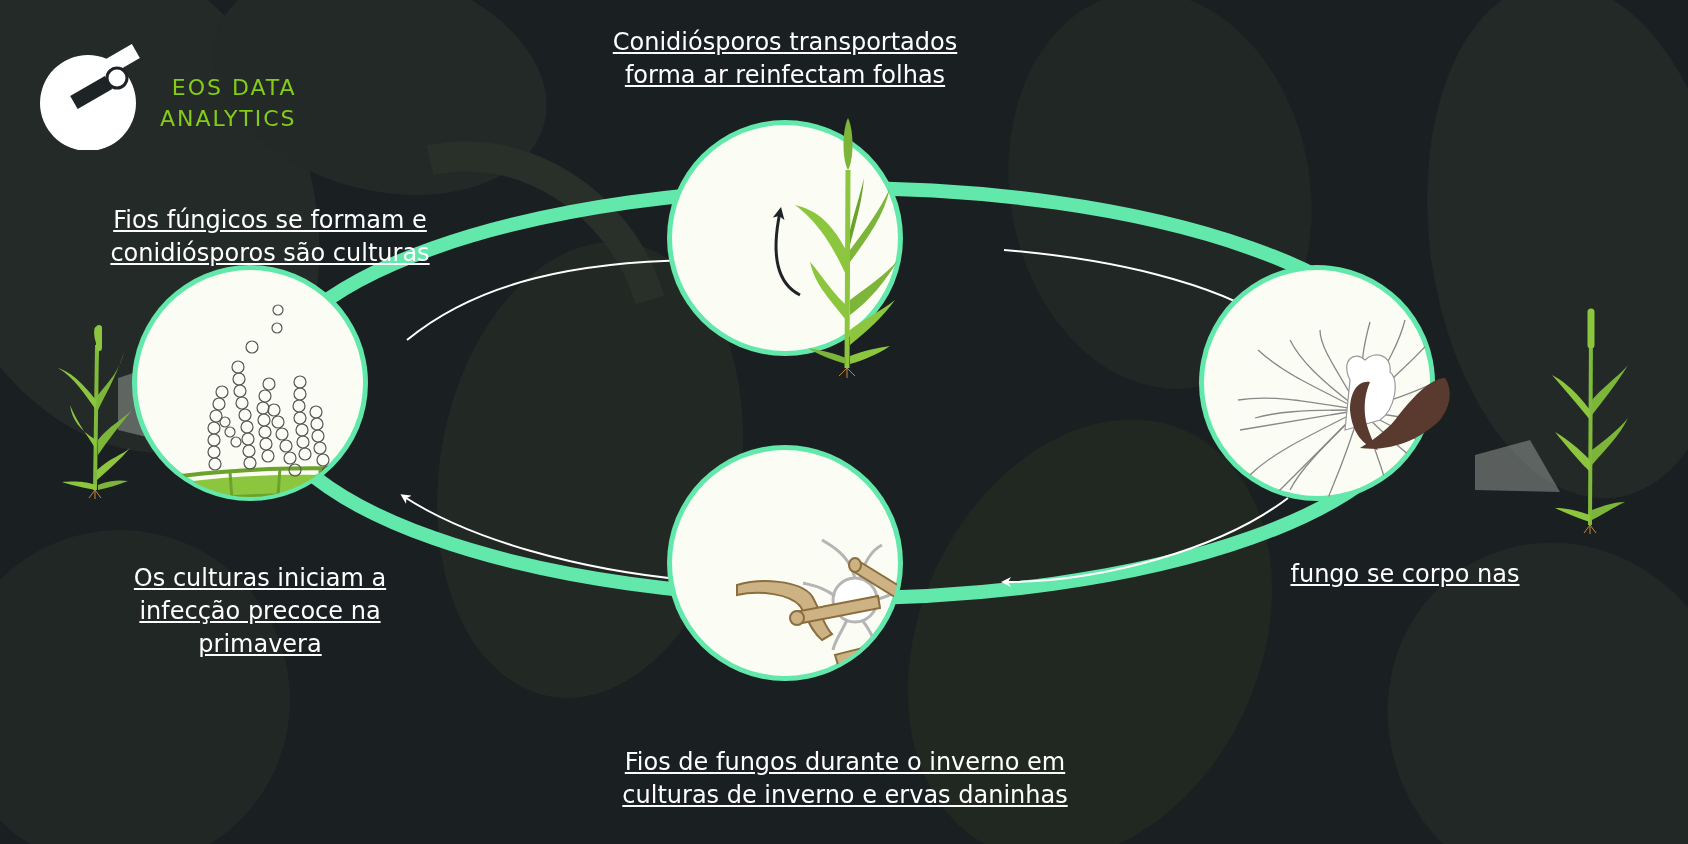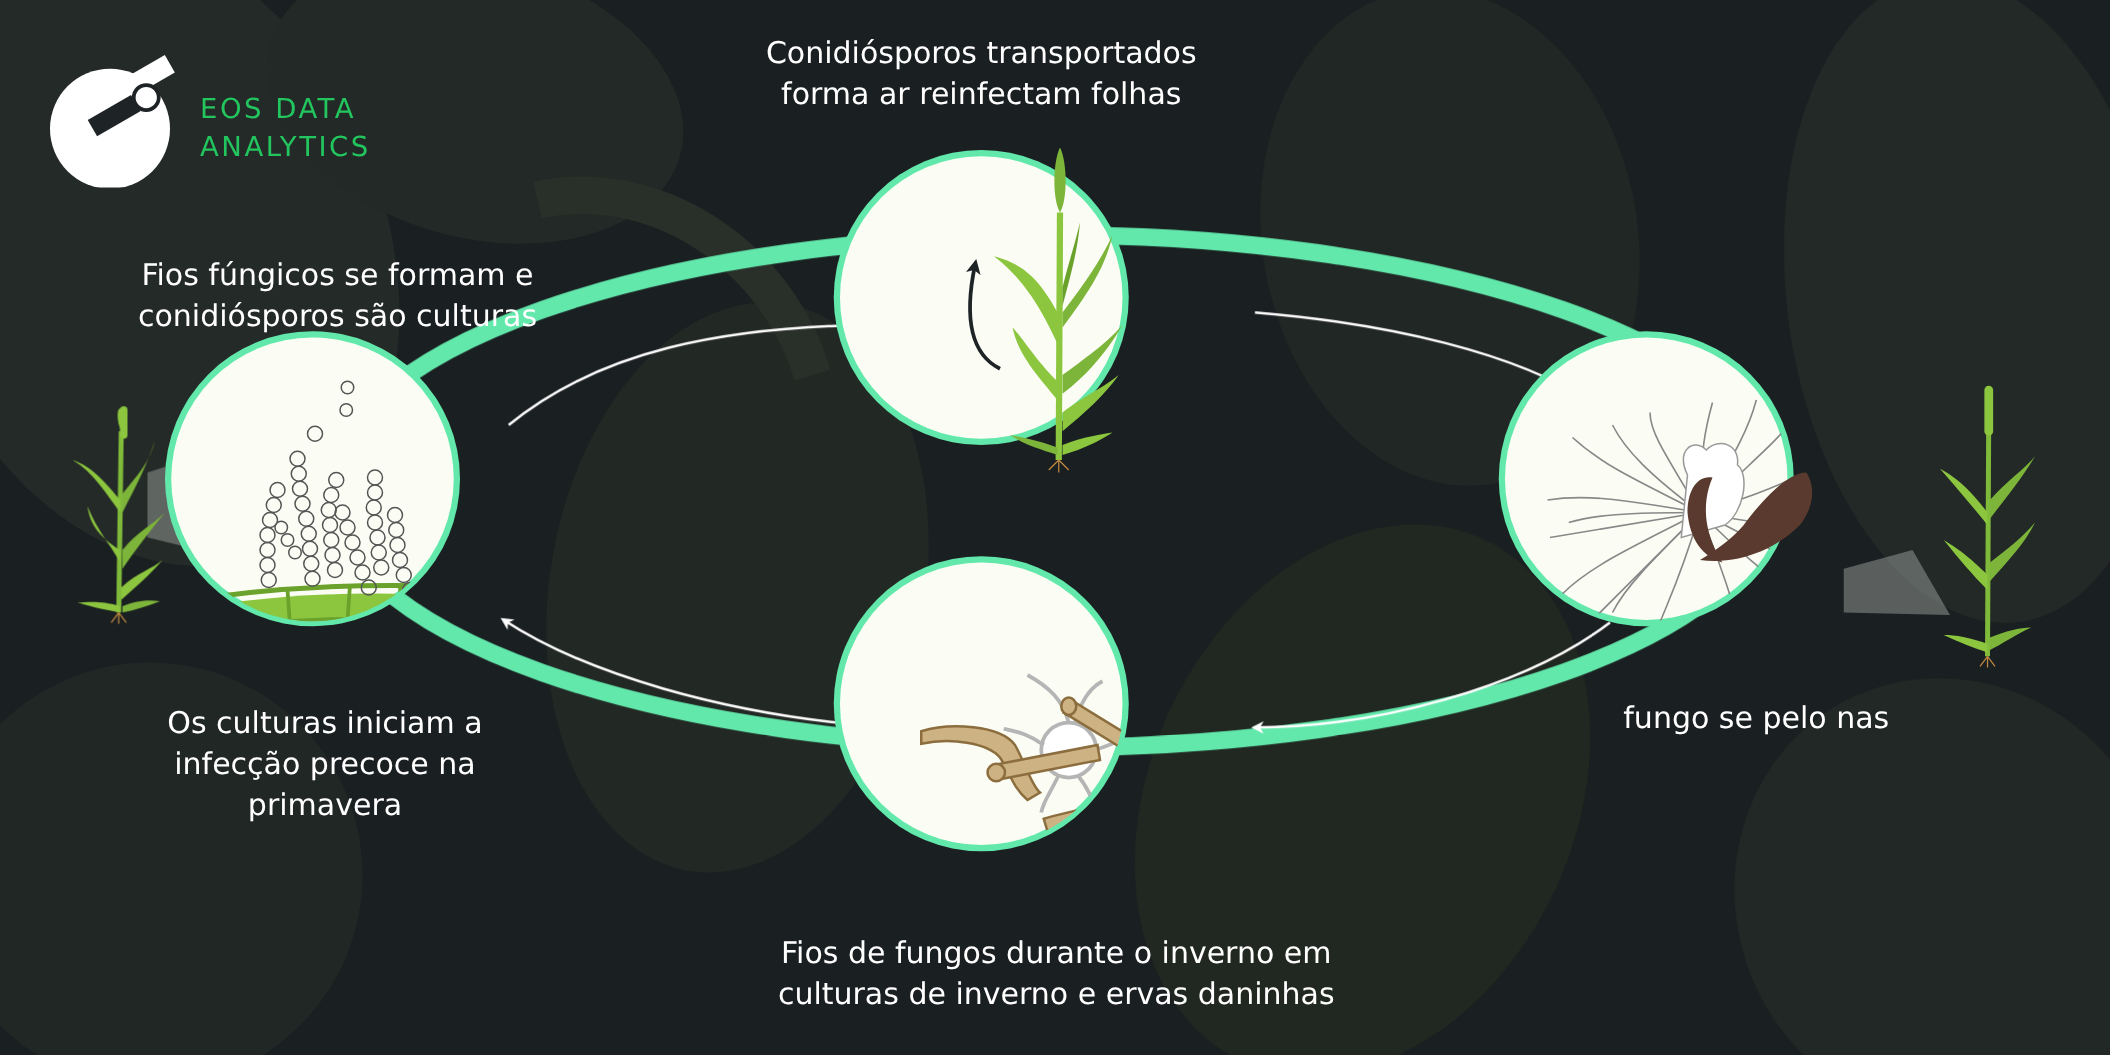--- a/index.html
+++ b/index.html
@@ -5,26 +5,26 @@
   html, body { margin:0; padding:0; }
   body {
     width:1688px; height:844px; overflow:hidden;
     background:#1a1f21;
     font-family:"DejaVu Sans", "Liberation Sans", sans-serif;
     position:relative;
   }
   .bg-svg { position:absolute; left:0; top:0; }
   .logo { position:absolute; left:38px; top:40px; width:330px; height:110px; }
   .logo-text {
-    position:absolute; left:160px; top:74px; color:#22c55e;
-    font-size:22px; letter-spacing:2px; line-height:31px; font-weight:500;
+    position:absolute; left:160px; top:74px; color:#84cc16;
+    font-size:22px; letter-spacing:2px; line-height:31px; font-weight:500;text-align:right;
   }
   .label {
     position:absolute; color:#ffffff; font-size:24px; line-height:33px;
-    text-align:center; white-space:nowrap;
+    text-align:center; white-space:nowrap;text-decoration:underline;
   }
   .label span { display:block; }
   #label-top { left:585px; top:26px; width:400px; }
   #label-left-top { left:60px; top:204px; width:420px; }
   #label-left-bottom { left:95px; top:562px; width:330px; }
   #label-right { left:1235px; top:558px; width:340px; }
   #label-bottom { left:565px; top:746px; width:560px; }
 </style>
 </head>
 <body>
@@ -257,21 +257,21 @@
     <span style="display:block">ANALYTICS</span>
   </div>
 </div>
 
 <div class="label" id="label-top">
   <span>Conidiósporos transportados</span>
   <span>forma ar reinfectam folhas</span>
 </div>
 
 <div class="label" id="label-right">
-  <span>fungo se pelo nas</span>
+  <span>fungo se corpo nas</span>
 </div>
 
 <div class="label" id="label-bottom">
   <span>Fios de fungos durante o inverno em</span>
   <span>culturas de inverno e ervas daninhas</span>
 </div>
 
 <div class="label" id="label-left-bottom">
   <span>Os culturas iniciam a</span>
   <span>infecção precoce na</span>

